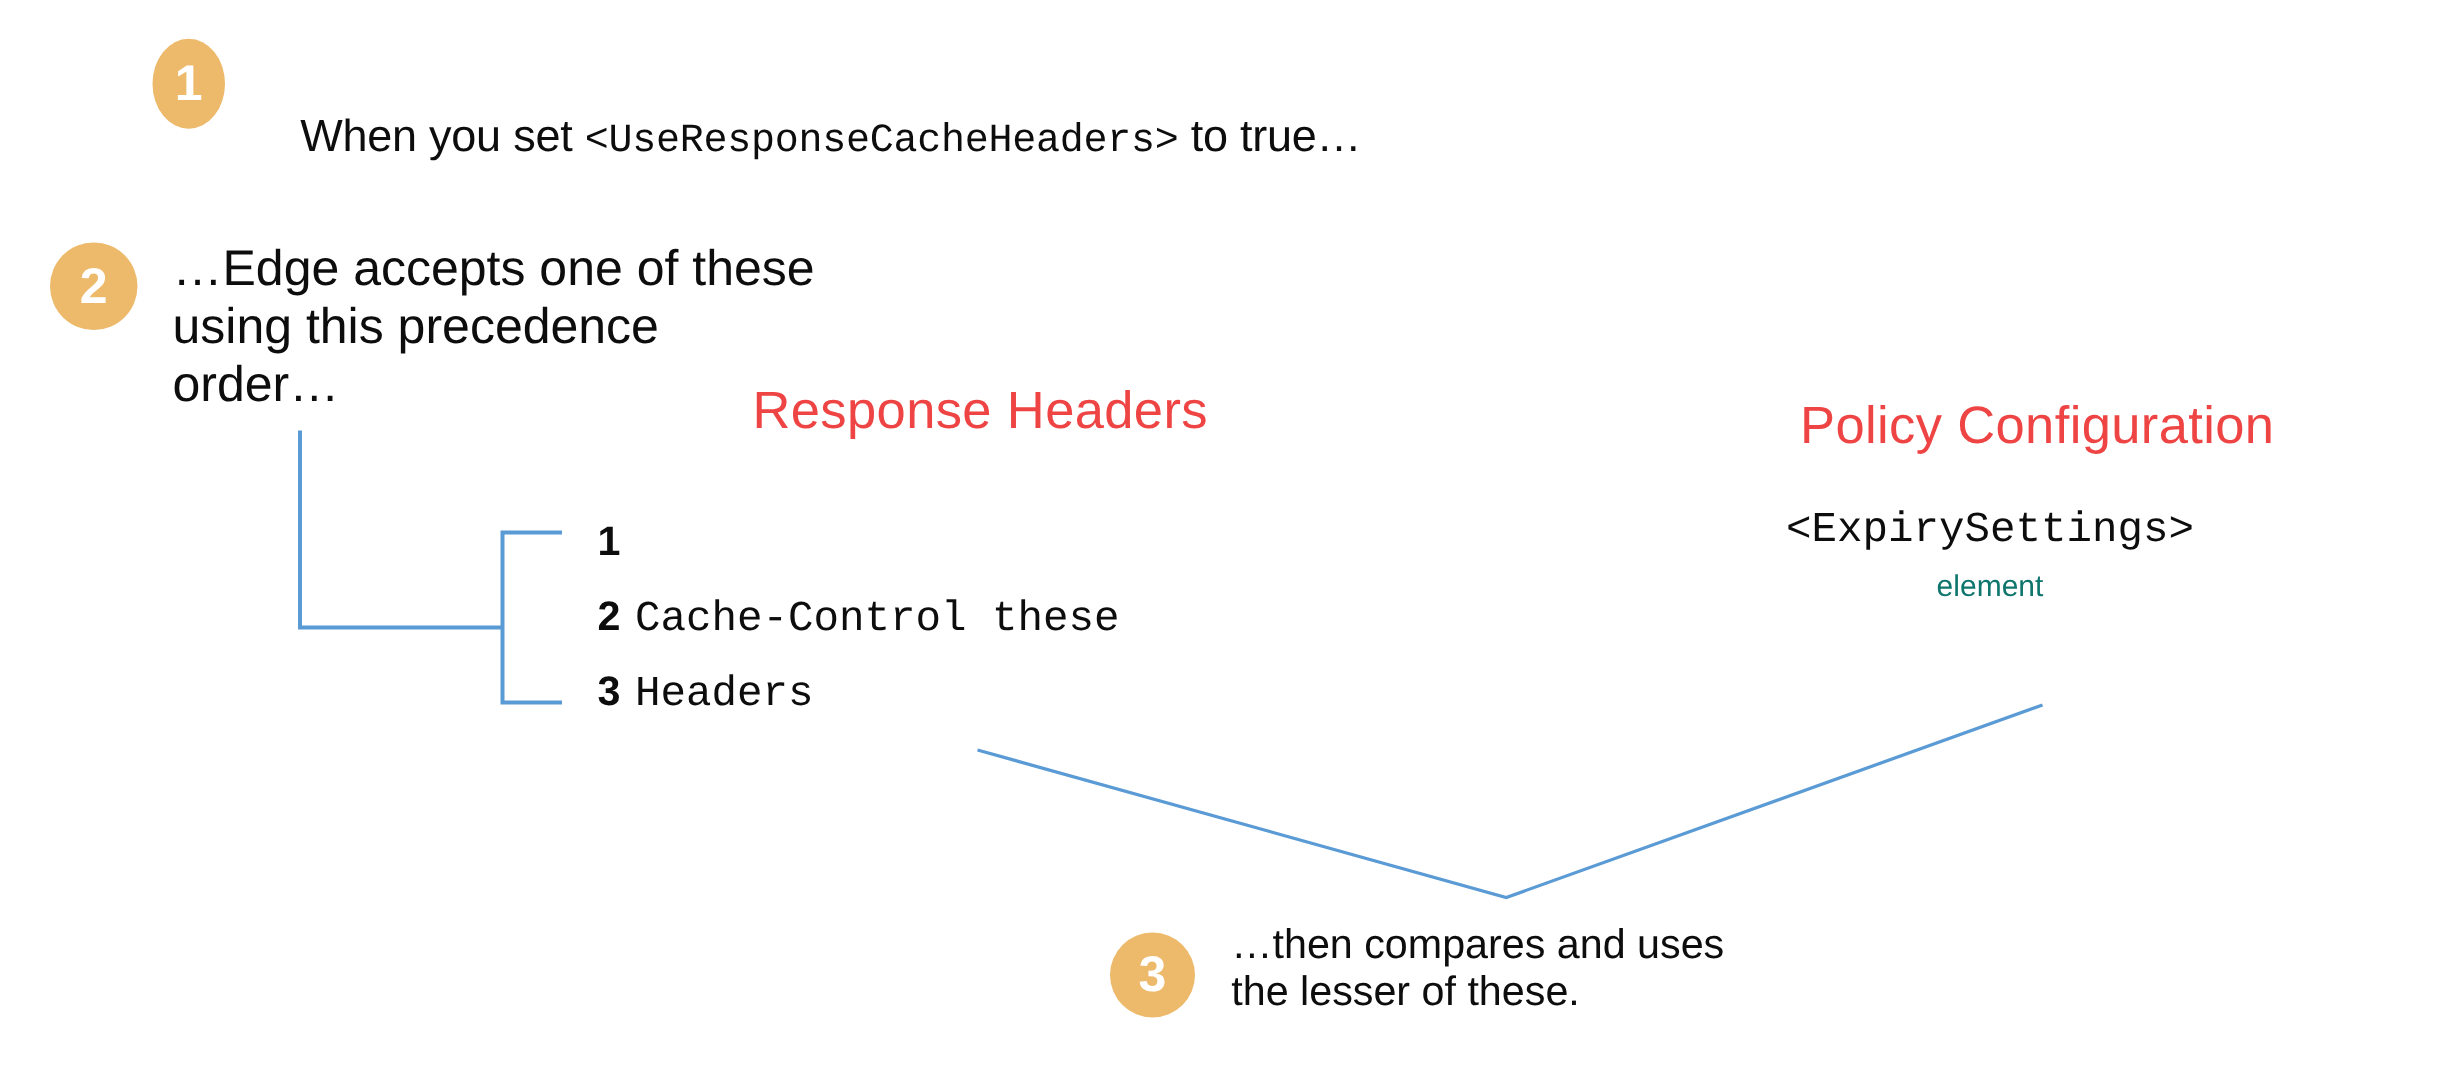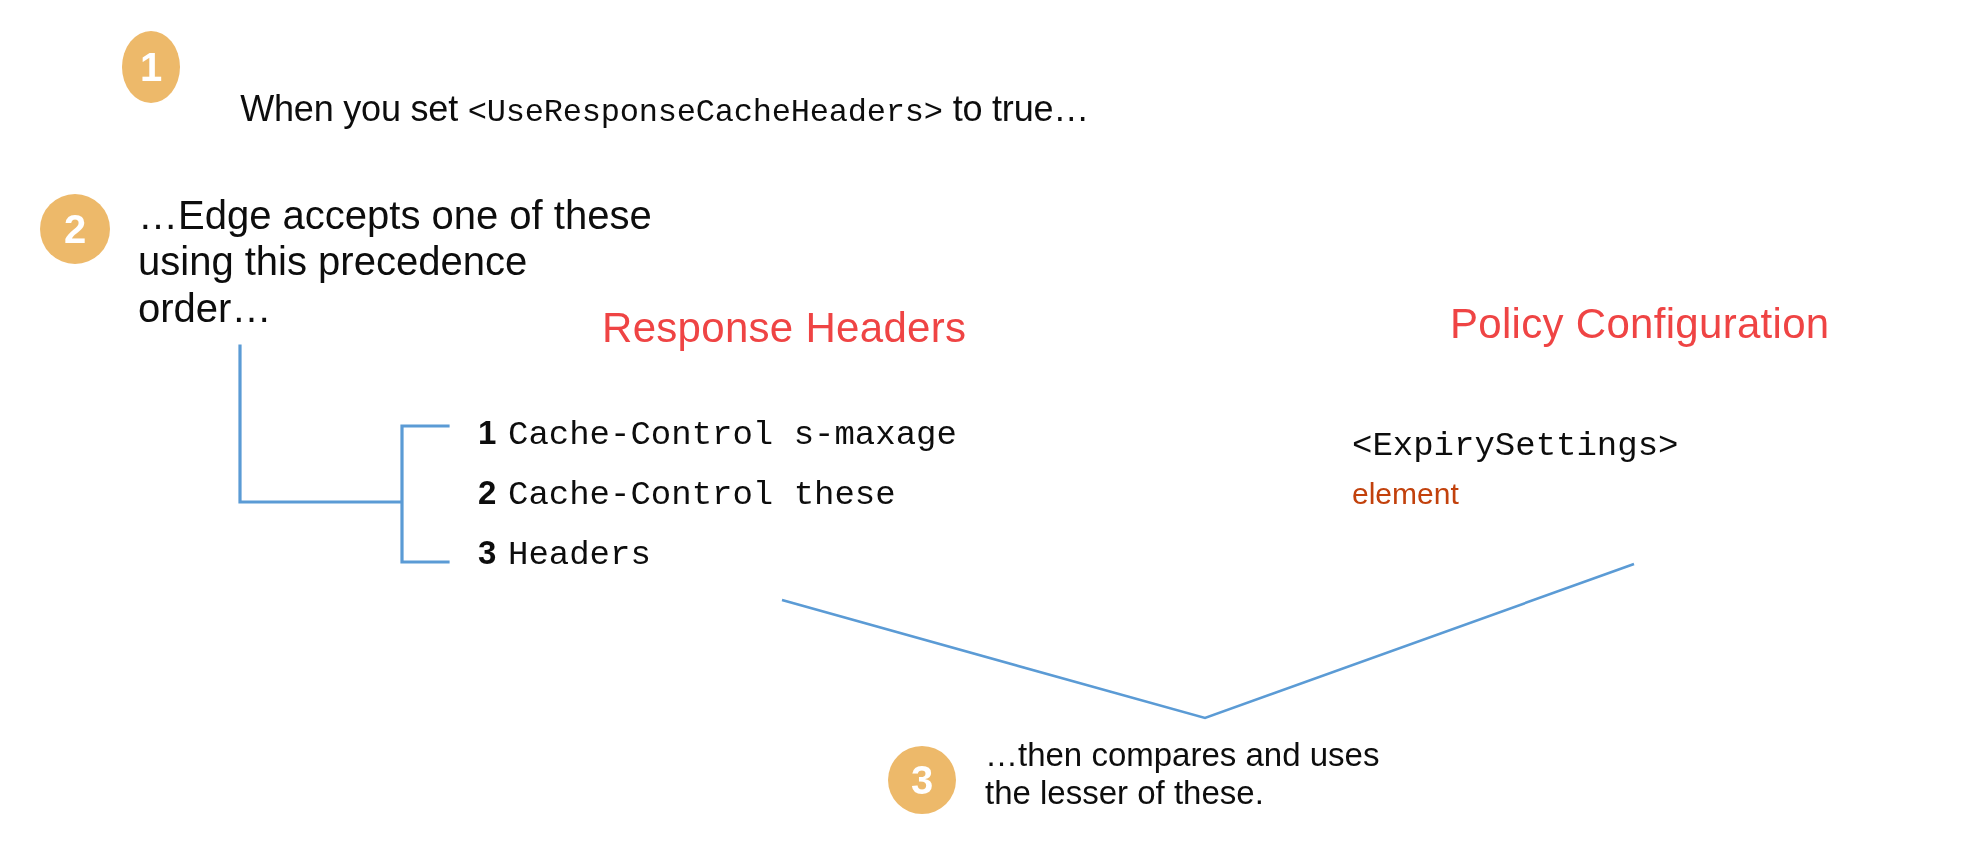--- a/index.html
+++ b/index.html
@@ -109,22 +109,21 @@
     letter-spacing: 0.3px;
     color: #ef4444;
     white-space: nowrap;
   }
   .heading-response {
     left: 602px;
     top: 304px;
   }
   .heading-policy {
     left: 1440px;
-    top: 300px;
-    margin-left: 10px;
+    top: 316px;
   }
 
   
   .precedence-list {
     position: absolute;
     left: 478px;
     top: 414px;
     list-style: none;
     margin: 0;
     padding: 0;
@@ -144,35 +143,35 @@
   .header-name {
     font-family: "Liberation Mono", monospace;
     font-size: 34px;
     color: #0d0d0d;
     white-space: pre;
   }
 
   
   .policy-block {
     position: absolute;
-    left: 1352px;
+    left: 1382px;
     top: 406px;
     width: 420px;
-    margin-top: 21px;
+    text-align: center;
   }
   .policy-element {
     font-family: "Liberation Mono", monospace;
     font-size: 34px;
     color: #0d0d0d;
     white-space: pre;
   }
   .policy-sub {
     font-family: "Liberation Sans", sans-serif;
-    font-size: 30px;
-    color: #c2410c;
+    font-size: 24px;
+    color: #0f766e;
     margin-top: 12px;
   }
 </style>
 </head>
 <body>
 
 <div class="canvas">
 
   <svg class="connectors" viewBox="0 0 1966 858">
 
@@ -191,21 +190,20 @@
   <div class="badge badge-2">2</div>
   <div class="step-text step2-text">…Edge accepts one of these
 using this precedence
 order…</div>
 
   <div class="col-heading heading-response">Response Headers</div>
 
   <ul class="precedence-list">
     <li>
       <span class="rank">1</span>
-      <span class="header-name">Cache-Control s-maxage</span>
     </li>
     <li>
       <span class="rank">2</span>
       <span class="header-name">Cache-Control these</span>
     </li>
     <li>
       <span class="rank">3</span>
       <span class="header-name">Headers</span>
     </li>
   </ul>

